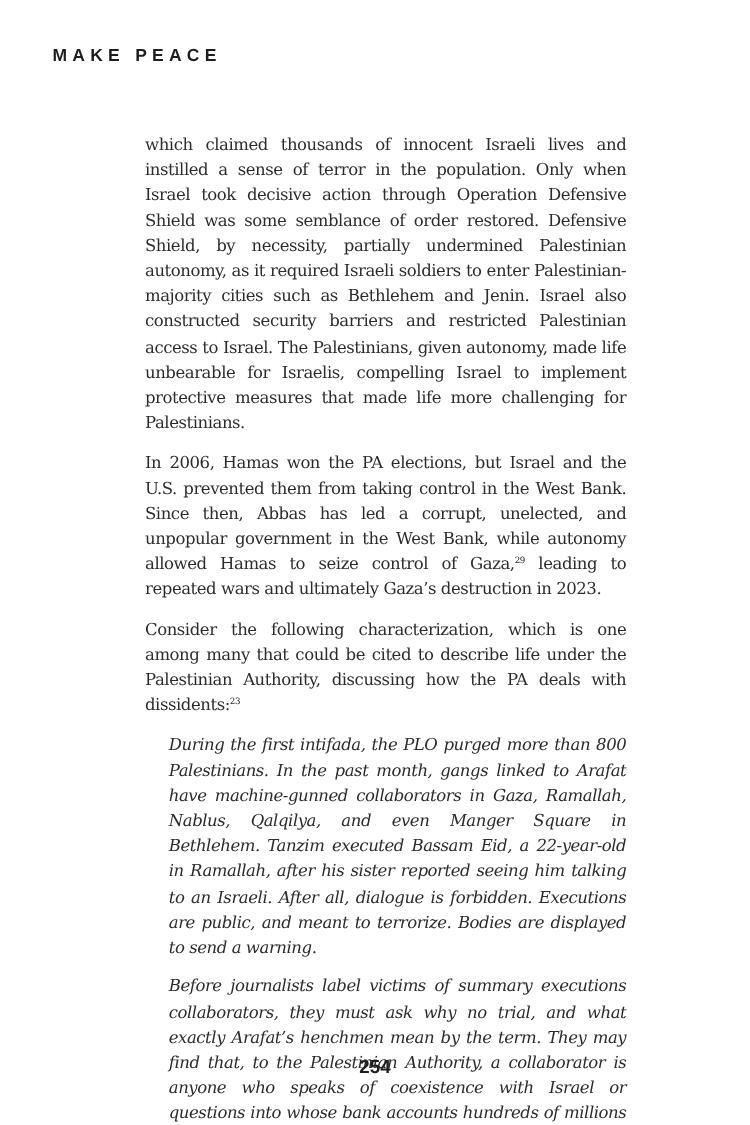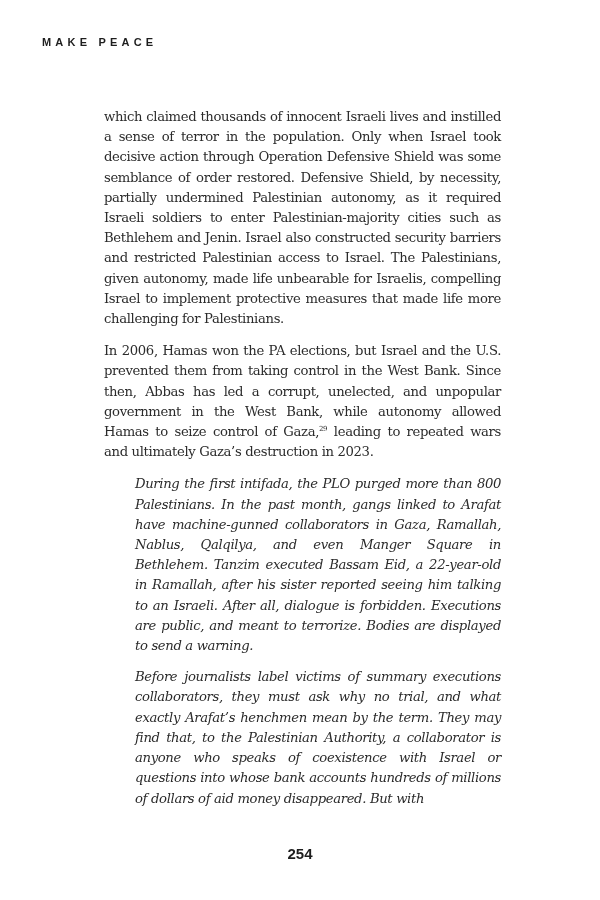--- a/index.html
+++ b/index.html
@@ -1,42 +1,43 @@
 <!DOCTYPE html>
 <html><head>
 <meta charset="utf-8">
 <style>
   html, body { margin: 0; padding: 0; background: #ffffff; }
   body { width: 600px; height: 900px; position: relative; overflow: hidden; color: #2a2a2a; }
   .header {
     position: absolute; left: 42px; top: 36px;
     font-family: "Liberation Sans", sans-serif; font-weight: bold;
-    font-size: 11px; letter-spacing: 4.2px; color: #1e1e1e;
+    font-size: 14px; letter-spacing: 4.2px; color: #1e1e1e;
   }
   .body-text {
     position: absolute; left: 100px; width: 401px; top: 107px;
     font-family: "DejaVu Serif", serif; font-size: 13.2px; line-height: 20.2px;
     color: #2b2b2b; text-align: justify; letter-spacing: -0.35px;
   }
-  .body-text p { margin: 0 0 12px 4px; }
+  .body-text p { margin: 0 0 12px 16px; }
   sup { font-size: 7px; line-height: 0; vertical-align: 5px; }
   .quote { margin-left: 19px; font-style: italic; }
   .quote p { margin: 0 0 11px 16px; }
   .page-number {
     position: absolute; left: 0; width: 600px; top: 845px; text-align: center;
     font-family: "Liberation Sans", sans-serif; font-weight: bold; font-size: 15px; color: #1e1e1e;
   }
 </style>
 </head>
 <body>
 
 <div class="header">MAKE PEACE</div>
 
 <div class="body-text">
   <p>which claimed thousands of innocent Israeli lives and instilled a sense of terror in the population. Only when Israel took decisive action through Operation Defensive Shield was some semblance of order restored. Defensive Shield, by necessity, partially undermined Palestinian autonomy, as it required Israeli soldiers to enter Palestinian-majority cities such as Bethlehem and Jenin. Israel also constructed security barriers and restricted Palestinian access to Israel. The Palestinians, given autonomy, made life unbearable for Israelis, compelling Israel to implement protective measures that made life more challenging for Palestinians.</p>
   <p><span>In 2006, Hamas won the PA elections, but Israel and the U.S. prevented them from taking control in the West Bank. Since then, Abbas has led a corrupt, unelected, and unpopular government in the West Bank, while autonomy allowed Hamas to seize control of Gaza,</span><sup>29</sup><span> leading to repeated wars and ultimately Gaza’s destruction in 2023.</span></p>
+  <p><span>Consider the following characterization, which is one among many that could be cited to describe life under the Palestinian Authority, discussing how the PA deals with dissidents:</span><sup>23</sup></p>
   <div class="quote">
     <p>During the first intifada, the PLO purged more than 800 Palestinians. In the past month, gangs linked to Arafat have machine-gunned collaborators in Gaza, Ramallah, Nablus, Qalqilya, and even Manger Square in Bethlehem. Tanzim executed Bassam Eid, a 22-year-old in Ramallah, after his sister reported seeing him talking to an Israeli. After all, dialogue is forbidden. Executions are public, and meant to terrorize. Bodies are displayed to send a warning.</p>
     <p>Before journalists label victims of summary executions collaborators, they must ask why no trial, and what exactly Arafat’s henchmen mean by the term. They may find that, to the Palestinian Authority, a collaborator is anyone who speaks of coexistence with Israel or questions into whose bank accounts hundreds of millions of dollars of aid money disappeared. But with</p>
   </div>
 </div>
 
 <div class="page-number">254</div>
 
 </body></html>

